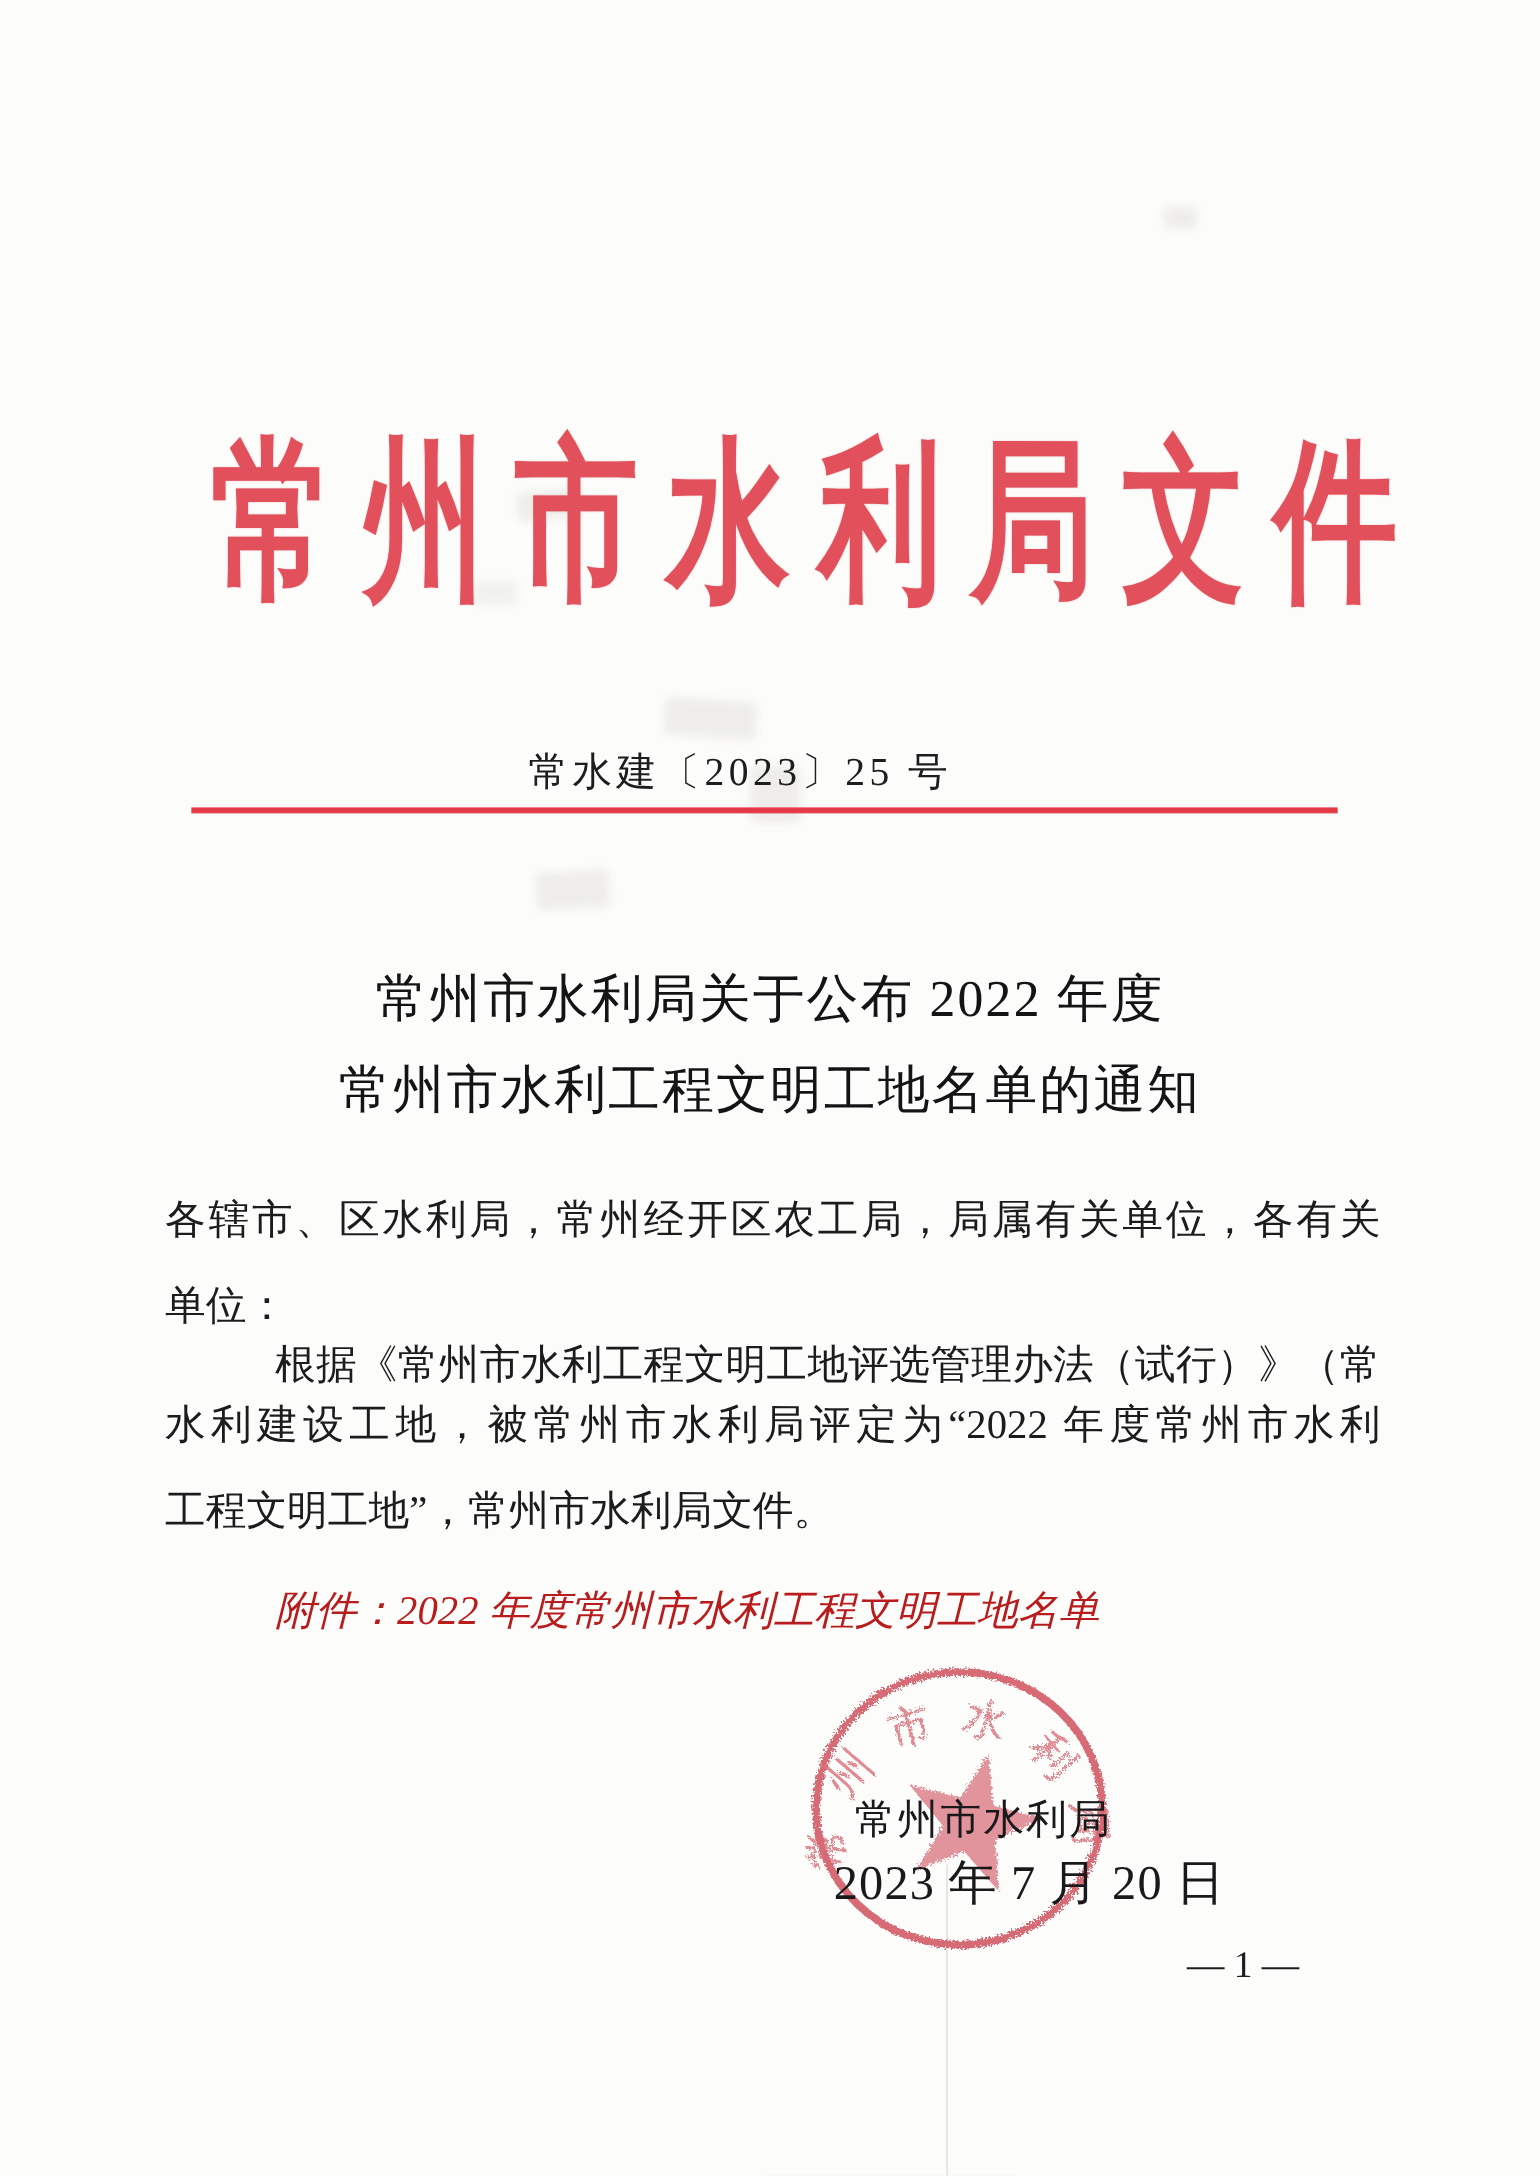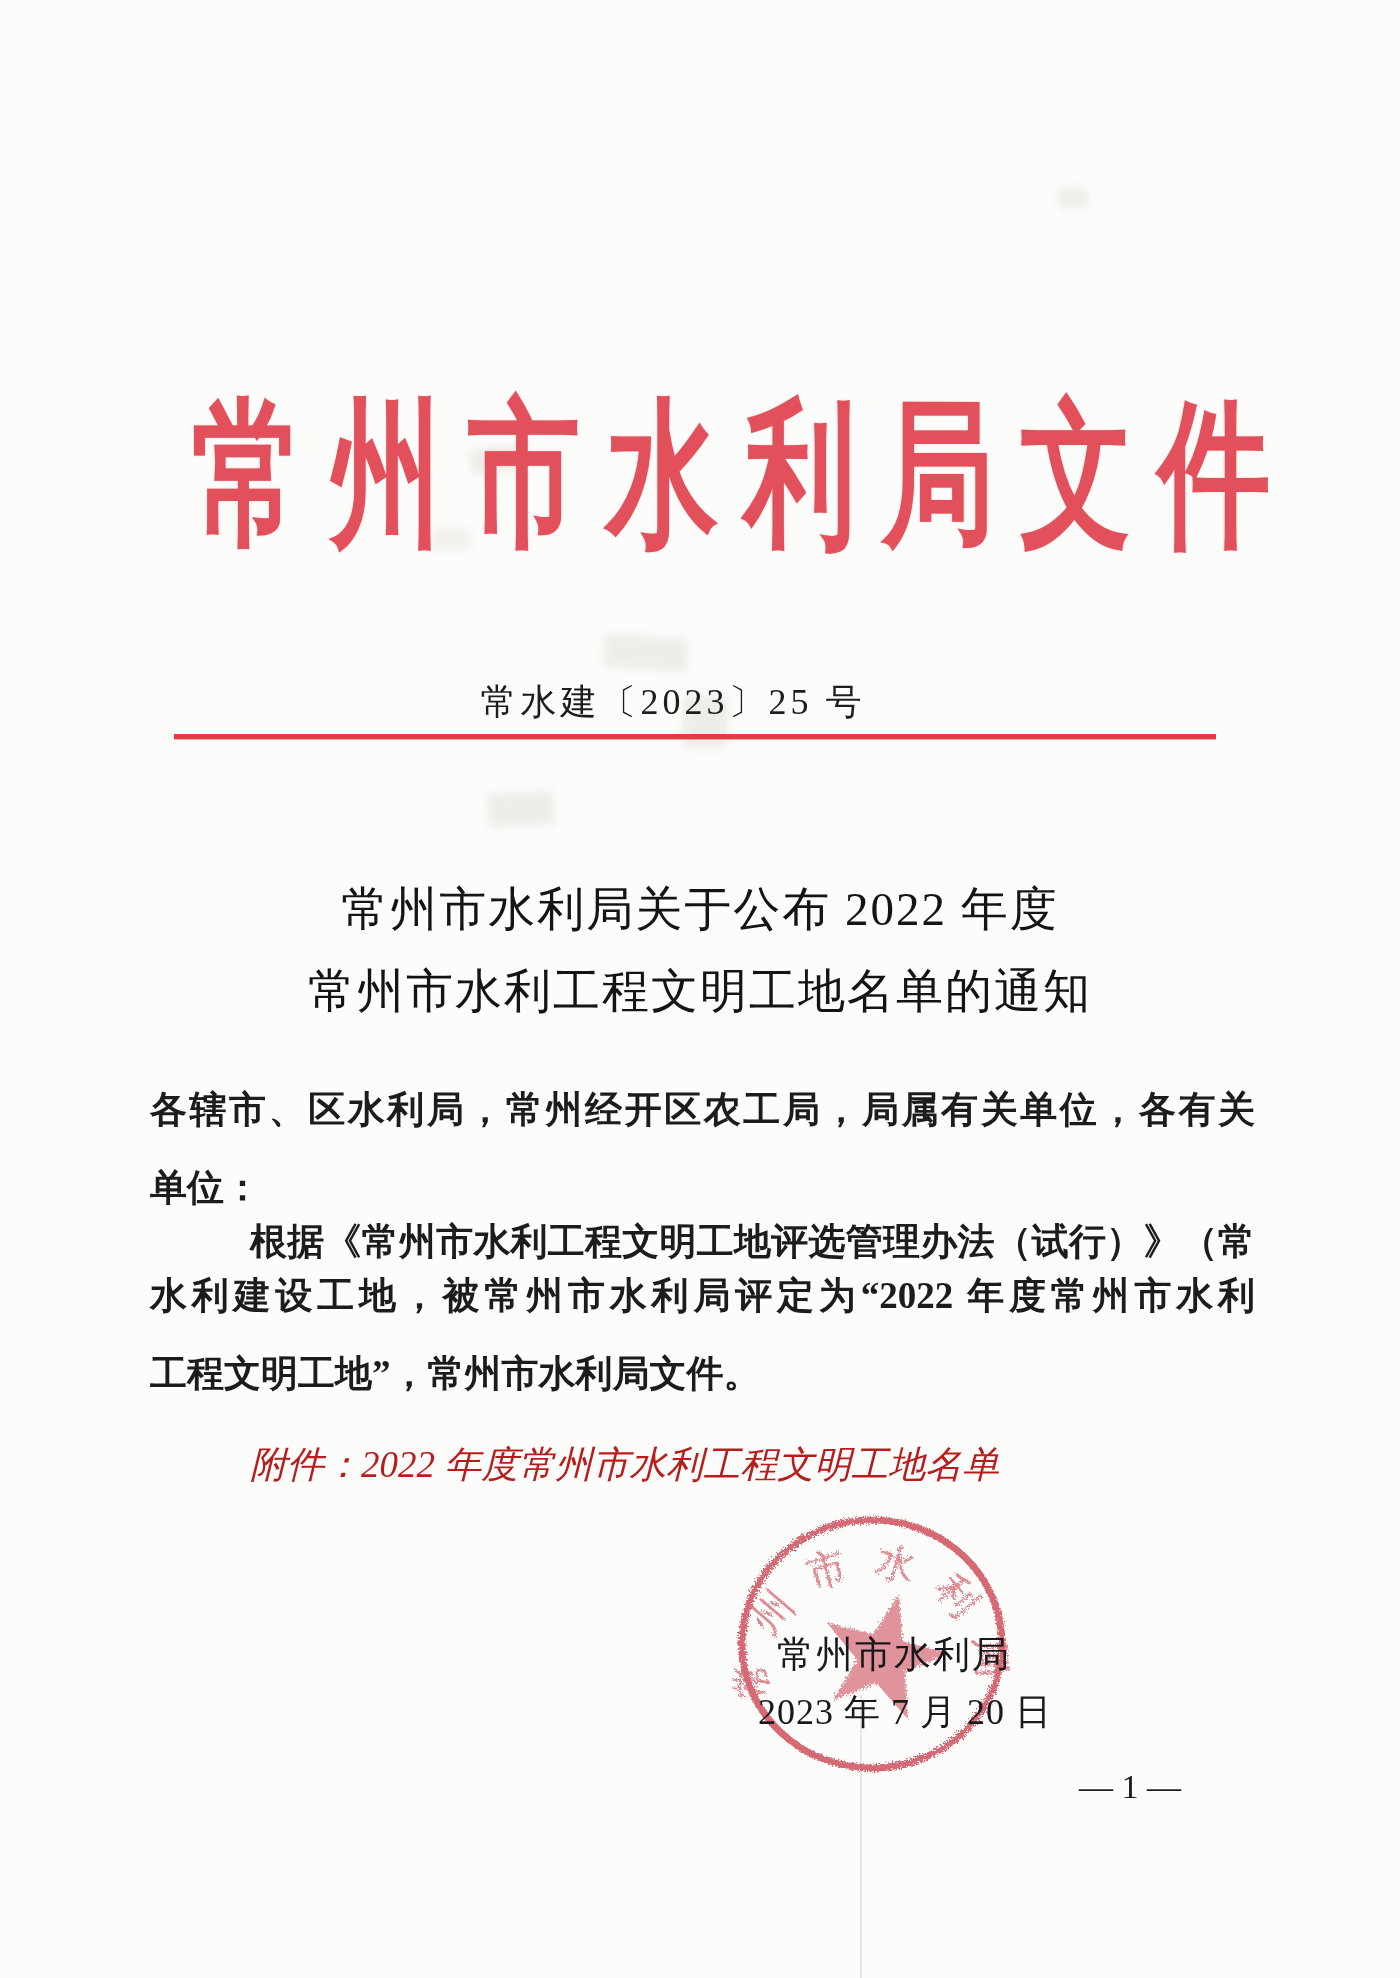--- a/index.html
+++ b/index.html
@@ -37,41 +37,41 @@
   }
   
   .notice-title{
     position:absolute;left:0;top:868px;width:1400px;
     text-align:center;font-weight:400;color:#141416;
     font-size:47px;line-height:82px;letter-spacing:2px;
   }
   
   .body-block{
     position:absolute;left:150px;top:1083px;width:1105px;
-    font-size:37px;color:#1c1c1f;font-weight:bold;
+    font-size:37px;color:#1c1c1f;
   }
   .bline{
     height:54px;line-height:54px;white-space:nowrap;
     text-align:justify;text-align-last:justify;
   }
   .bline--plain{text-align:left;text-align-last:auto;margin-top:24px;}
   .bline--indent{text-indent:100px;}
   .attachment{
     position:absolute;left:150px;top:1440px;width:1105px;
     font-size:37px;line-height:50px;color:#b91c1c;
     text-indent:100px;white-space:nowrap;font-style:italic;
   }
   
   .sig-org{
     position:absolute;left:777px;top:1634px;
     font-size:37px;line-height:42px;color:#19191c;letter-spacing:2px;white-space:nowrap;
   }
   .sig-date{
     position:absolute;left:758px;top:1692px;
-    font-size:36px;line-height:40px;color:#19191c;letter-spacing:1px;white-space:nowrap;
+    font-size:44px;line-height:40px;color:#19191c;letter-spacing:1px;white-space:nowrap;
   }
   
   .seal{
     position:absolute;left:732px;top:1512px;width:280px;height:272px;
     pointer-events:none;
   }
   
   .page-number{
     position:absolute;left:1060px;top:1768px;width:140px;
     text-align:center;font-size:34px;color:#1c1c1f;white-space:nowrap;

